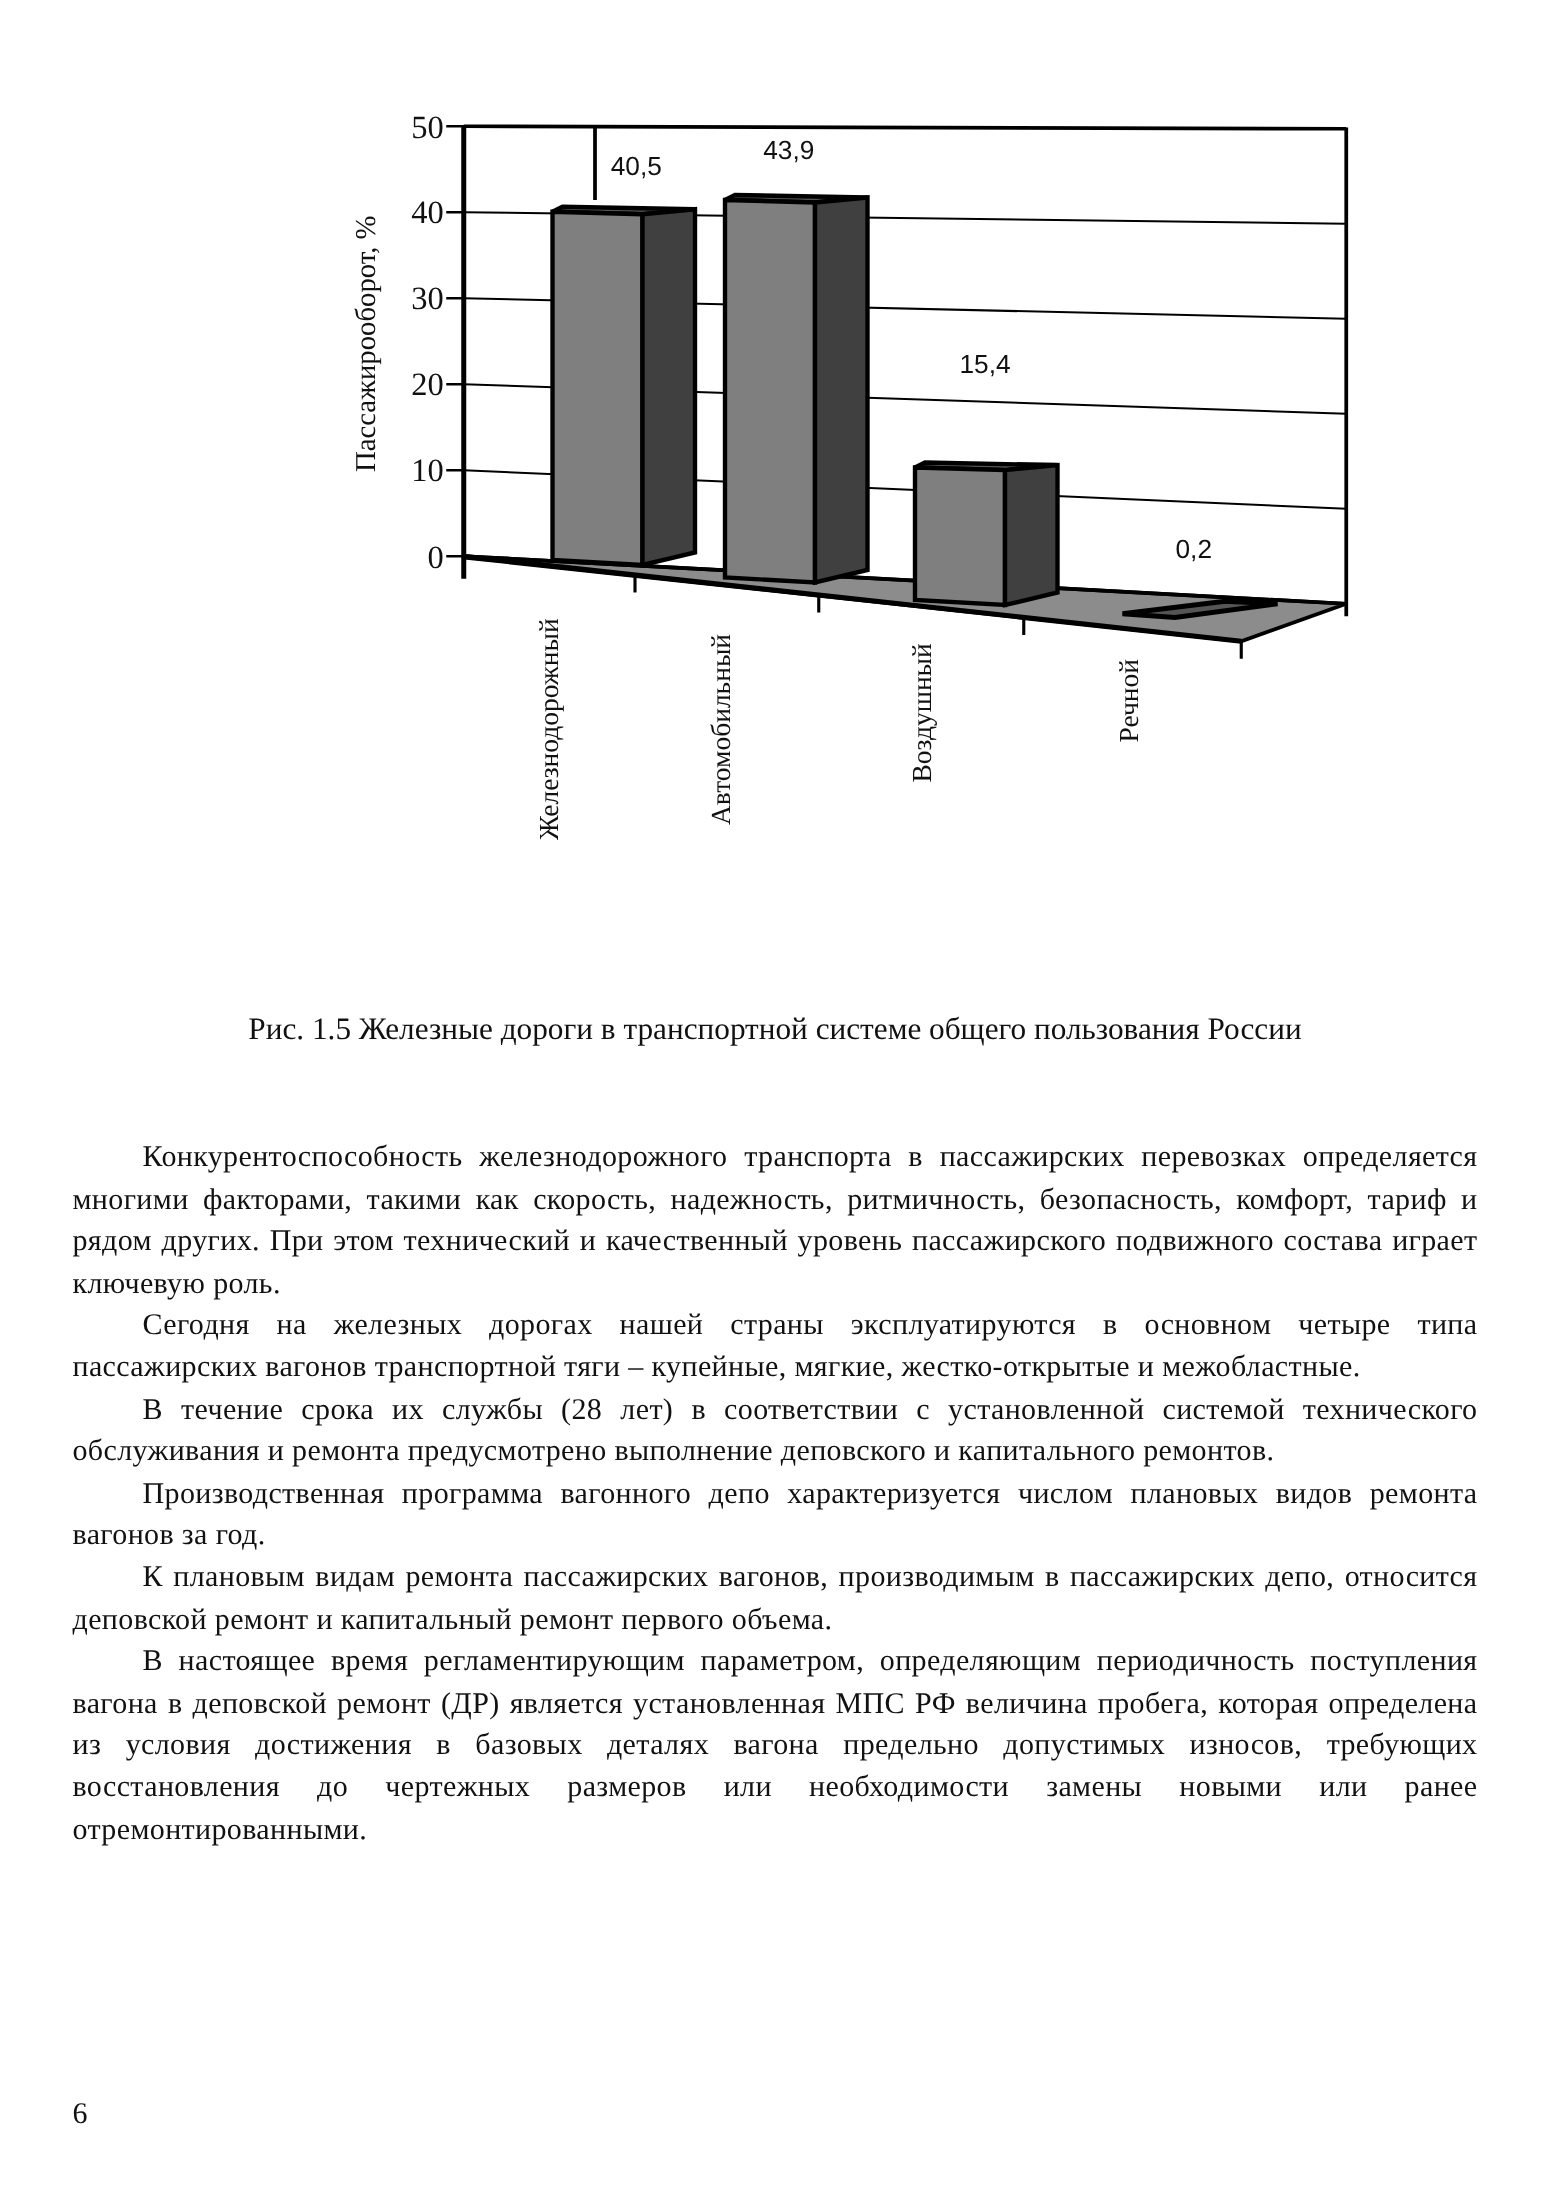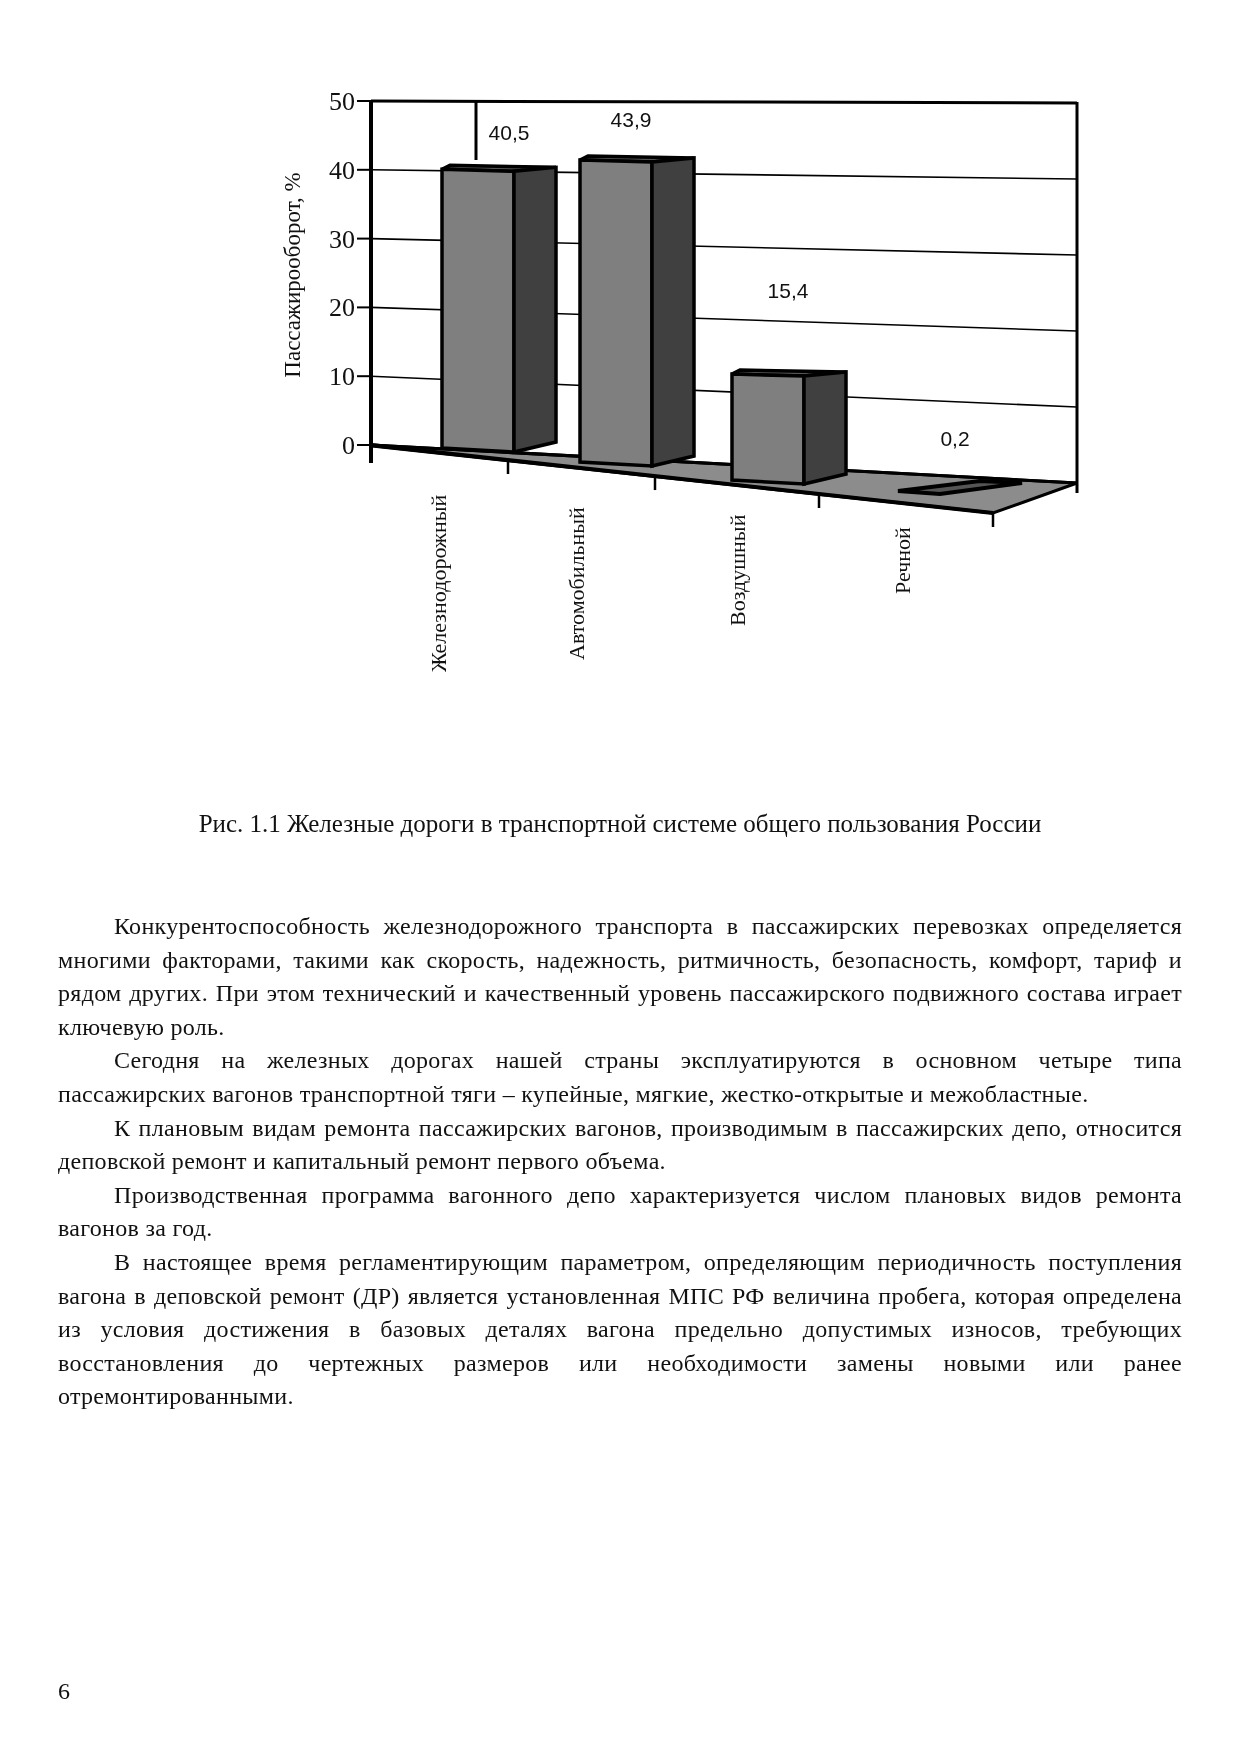--- a/index.html
+++ b/index.html
@@ -81,23 +81,24 @@
       <text x="788" y="298" text-anchor="middle" class="val-label">15,4</text>
       <text x="955" y="446" text-anchor="middle" class="val-label">0,2</text>
       <text x="0" y="0" text-anchor="start" class="cat-label" transform="translate(446,672) rotate(-90)">Железнодорожный</text>
       <text x="0" y="0" text-anchor="start" class="cat-label" transform="translate(584,660) rotate(-90)">Автомобильный</text>
       <text x="0" y="0" text-anchor="start" class="cat-label" transform="translate(745,626) rotate(-90)">Воздушный</text>
       <text x="0" y="0" text-anchor="start" class="cat-label" transform="translate(910,594) rotate(-90)">Речной</text>
     </g>
   <text class="ylab" text-anchor="middle" transform="translate(300,275) rotate(-90)">Пассажирооборот, %</text>
 </svg>
 
-<div class="caption">Рис. 1.1 Железные дороги в транспортной системе общего пользования России</div>
+<div class="caption">Рис. 1.5 Железные дороги в транспортной системе общего пользования России</div>
 
 <div class="body-text">
   <p>Конкурентоспособность железнодорожного транспорта в пассажирских перевозках определяется многими факторами, такими как скорость, надежность, ритмичность, безопасность, комфорт, тариф и рядом других. При этом технический и качественный уровень пассажирского подвижного состава играет ключевую роль.</p>
   <p>Сегодня на железных дорогах нашей страны эксплуатируются в основном четыре типа пассажирских вагонов транспортной тяги – купейные, мягкие, жестко-открытые и межобластные.</p>
+  <p>В течение срока их службы (28 лет) в соответствии с установленной системой технического обслуживания и ремонта предусмотрено выполнение деповского и капитального ремонтов.</p>
+  <p>Производственная программа вагонного депо характеризуется числом плановых видов ремонта вагонов за год.</p>
   <p>К плановым видам ремонта пассажирских вагонов, производимым в пассажирских депо, относится деповской ремонт и капитальный ремонт первого объема.</p>
-  <p>Производственная программа вагонного депо характеризуется числом плановых видов ремонта вагонов за год.</p>
   <p>В настоящее время регламентирующим параметром, определяющим периодичность поступления вагона в деповской ремонт (ДР) является установленная МПС РФ величина пробега, которая определена из условия достижения в базовых деталях вагона предельно допустимых износов, требующих восстановления до чертежных размеров или необходимости замены новыми или ранее отремонтированными.</p>
 </div>
 
 <div class="page-num">6</div>
 
 </body></html>

